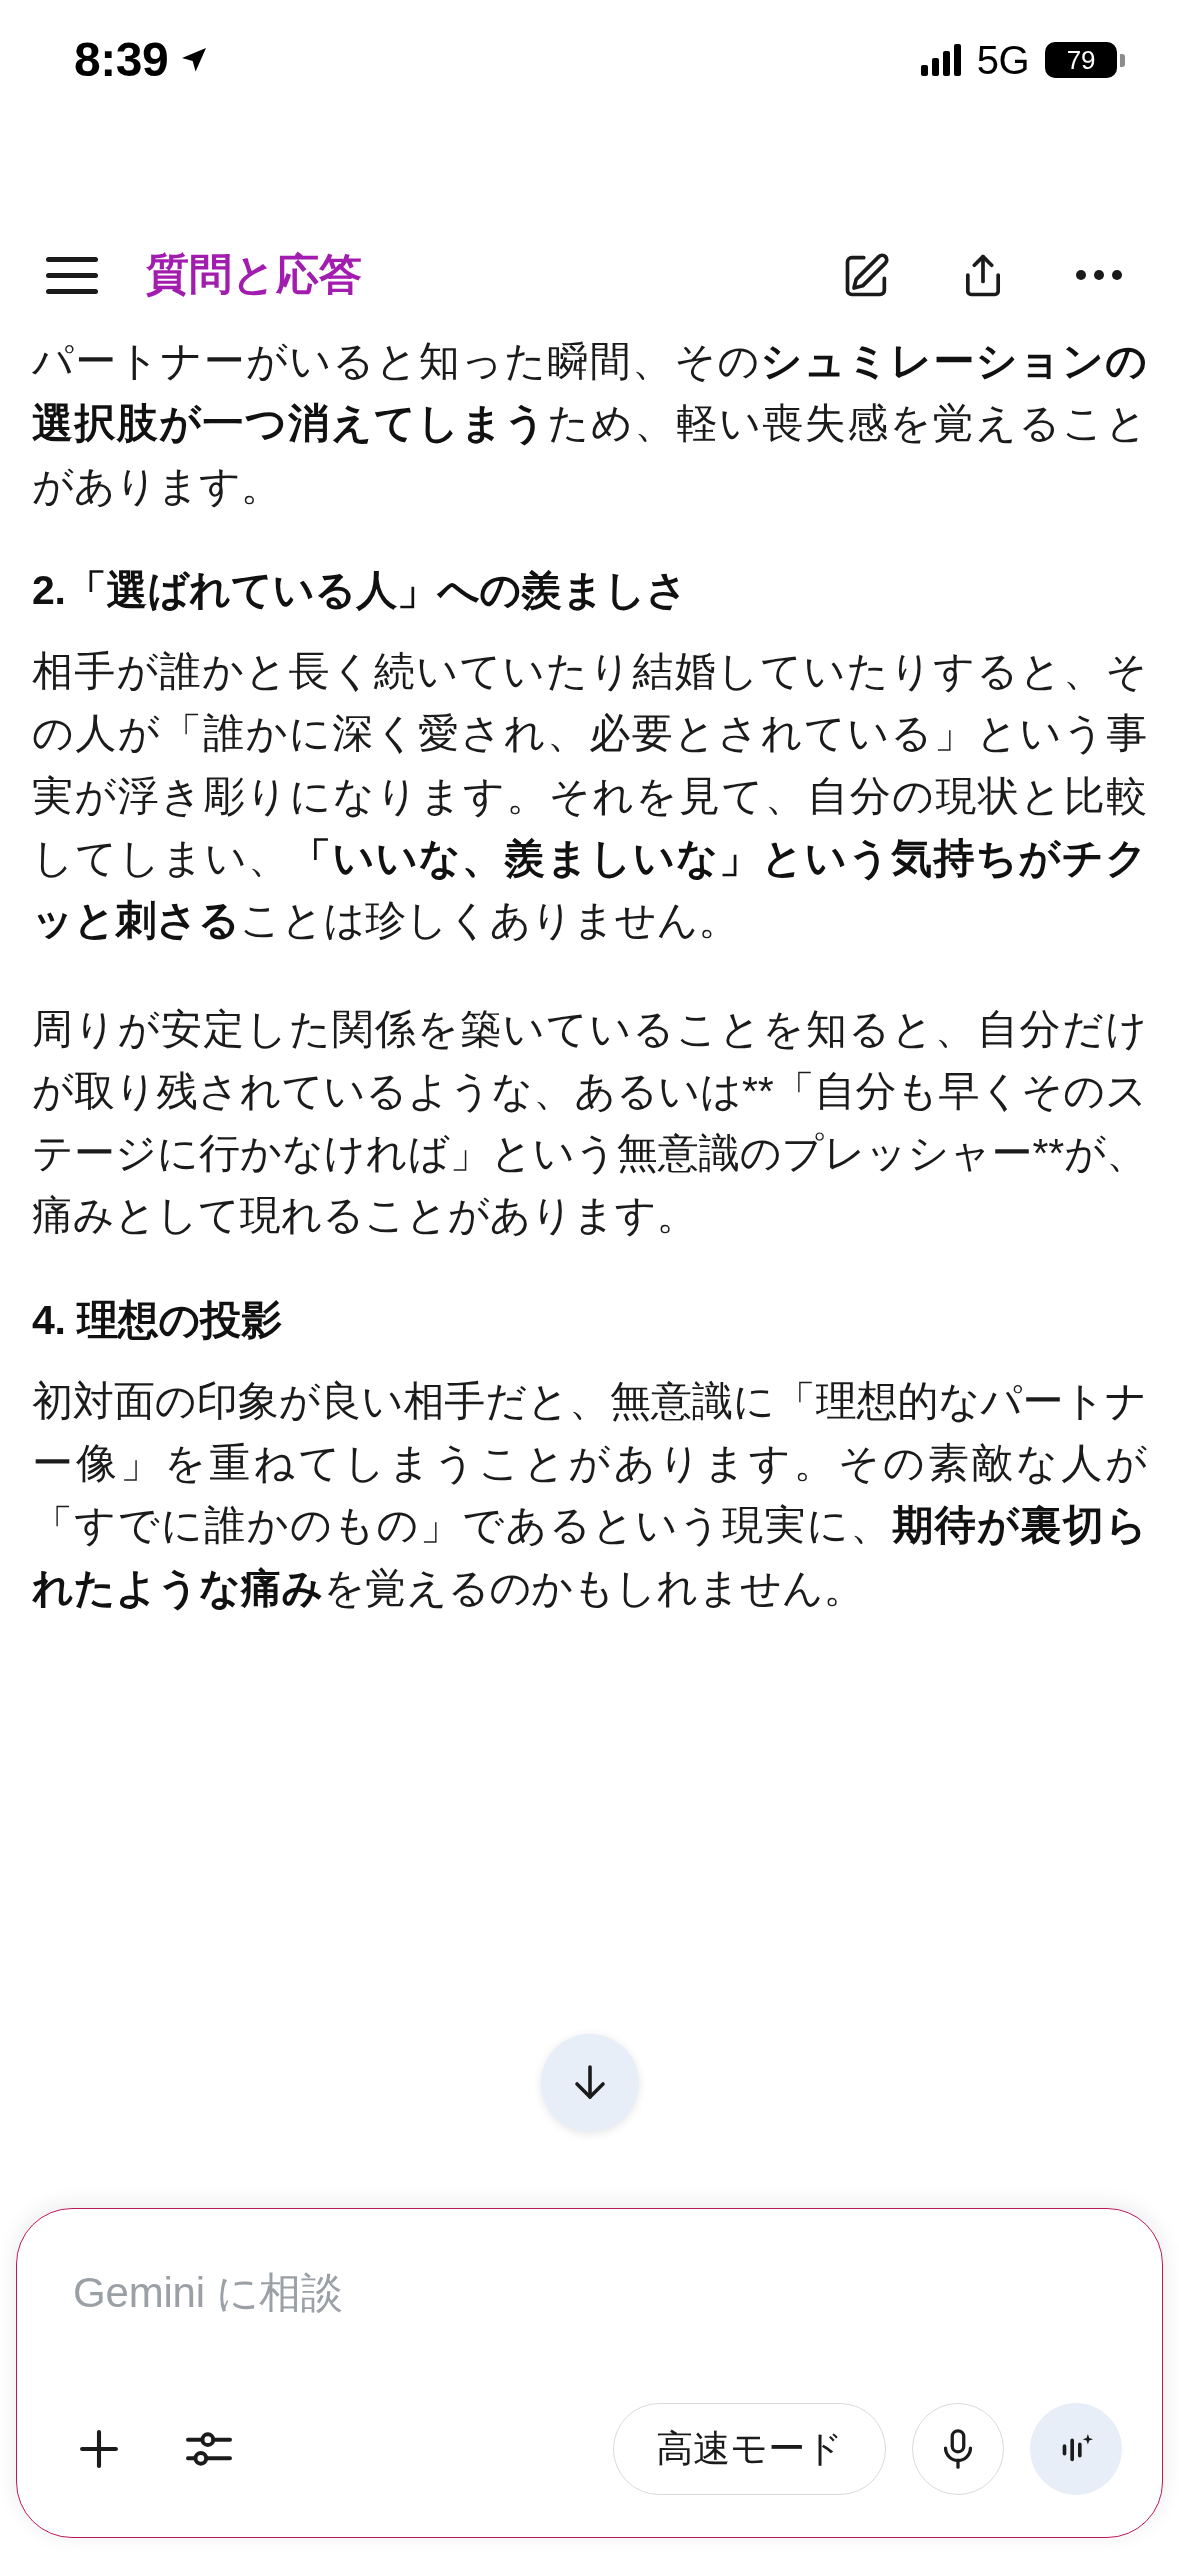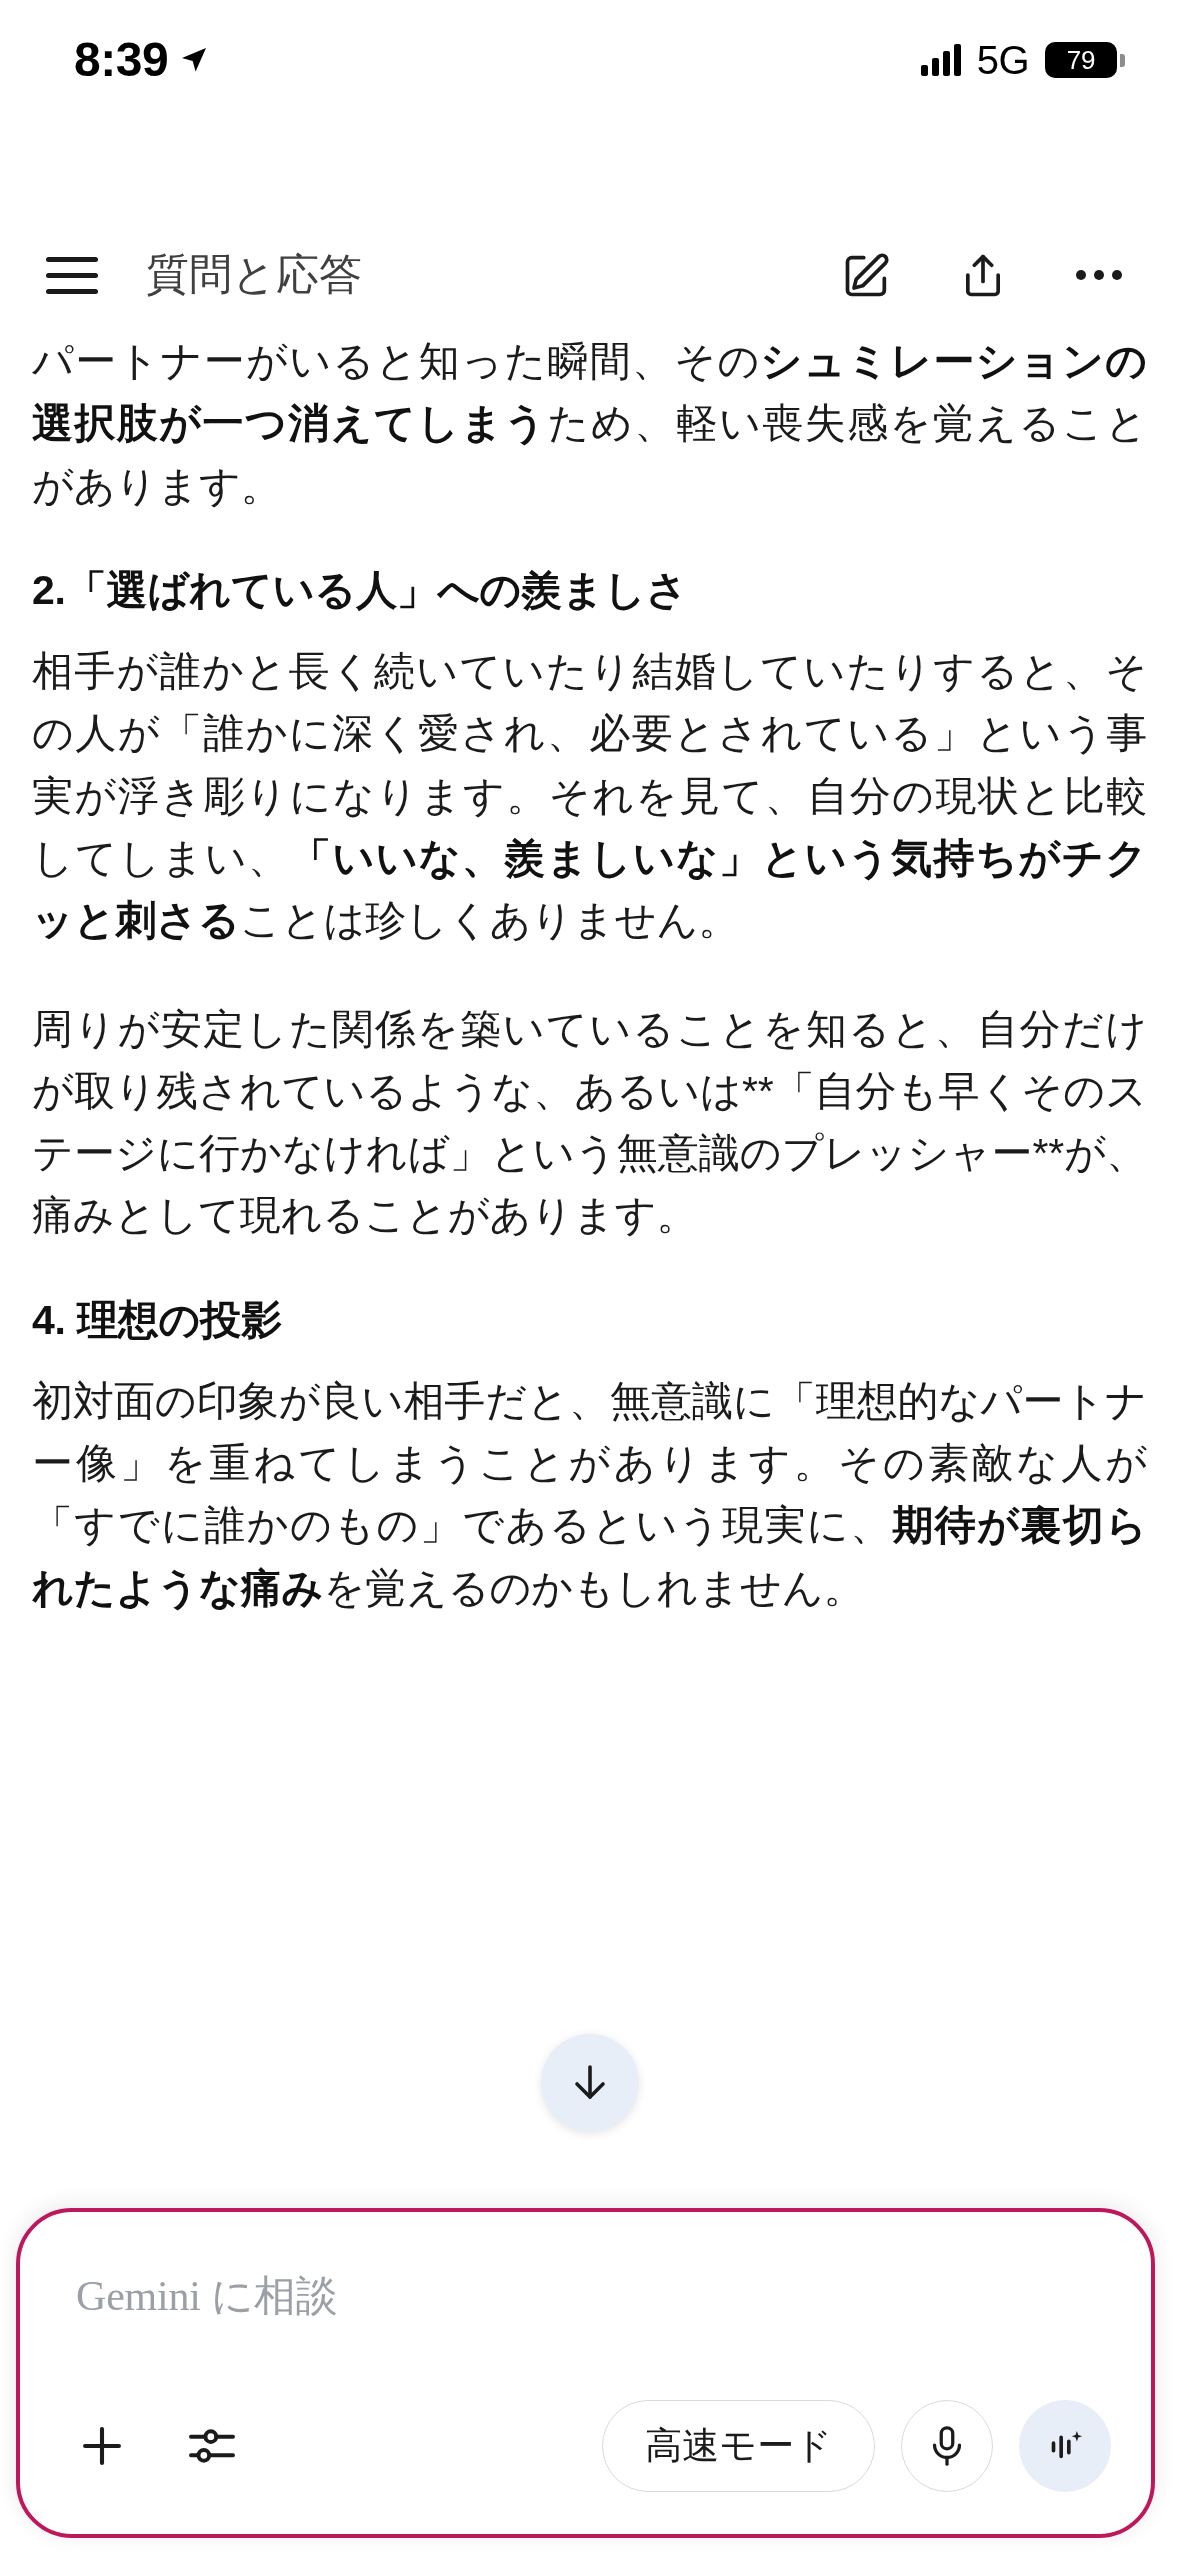--- a/index.html
+++ b/index.html
@@ -71,21 +71,21 @@
     display: flex; flex-direction: column; justify-content: center; gap: 11px;
     padding: 0 4px;
     cursor: pointer;
   }
   .hamburger span { display: block; height: 5px; background: #1b1b1b; border-radius: 3px; }
   .hamburger span:nth-child(1) { width: 52px; }
   .hamburger span:nth-child(2) { width: 52px; }
   .hamburger span:nth-child(3) { width: 52px; }
   .app-title {
     margin-left: 38px;
-    font-size: 43px; color: #404040; font-weight: 400;
+    font-size: 43px; color: #a21caf; font-weight: 700;
     letter-spacing: 0px;
     white-space: nowrap;
   }
   .appbar-actions {
     margin-left: auto;
     display: flex; align-items: center; gap: 52px;
   }
   .icon-btn {
     width: 64px; height: 64px;
     display: flex; align-items: center; justify-content: center;
@@ -131,28 +131,27 @@
     background: #e8eef7;
     display: flex; align-items: center; justify-content: center;
     box-shadow: 0 2px 10px rgba(0,0,0,0.10);
     cursor: pointer;
     z-index: 6;
   }
 
   
   .composer {
     position: absolute;
-    left: 16px; right: 24px; bottom: 18px;
+    left: 16px; right: 16px; bottom: 18px;
     height: 330px;
     background: #ffffff;
     border-radius: 56px;
     box-shadow: 0 -3px 22px rgba(0,0,0,0.09);
-    border: 4px solid #be185d;
+    border: 1px solid #be185d;
     z-index: 5;
-    font-family: Liberation Serif, serif;
   }
   .composer-input {
     position: absolute; top: 56px; left: 56px;
     font-size: 42px; color: #9aa0a6; letter-spacing: -0.2px;
     cursor: text;
   }
   .composer-row {
     position: absolute; bottom: 42px; left: 40px; right: 40px;
     display: flex; align-items: center;
   }

